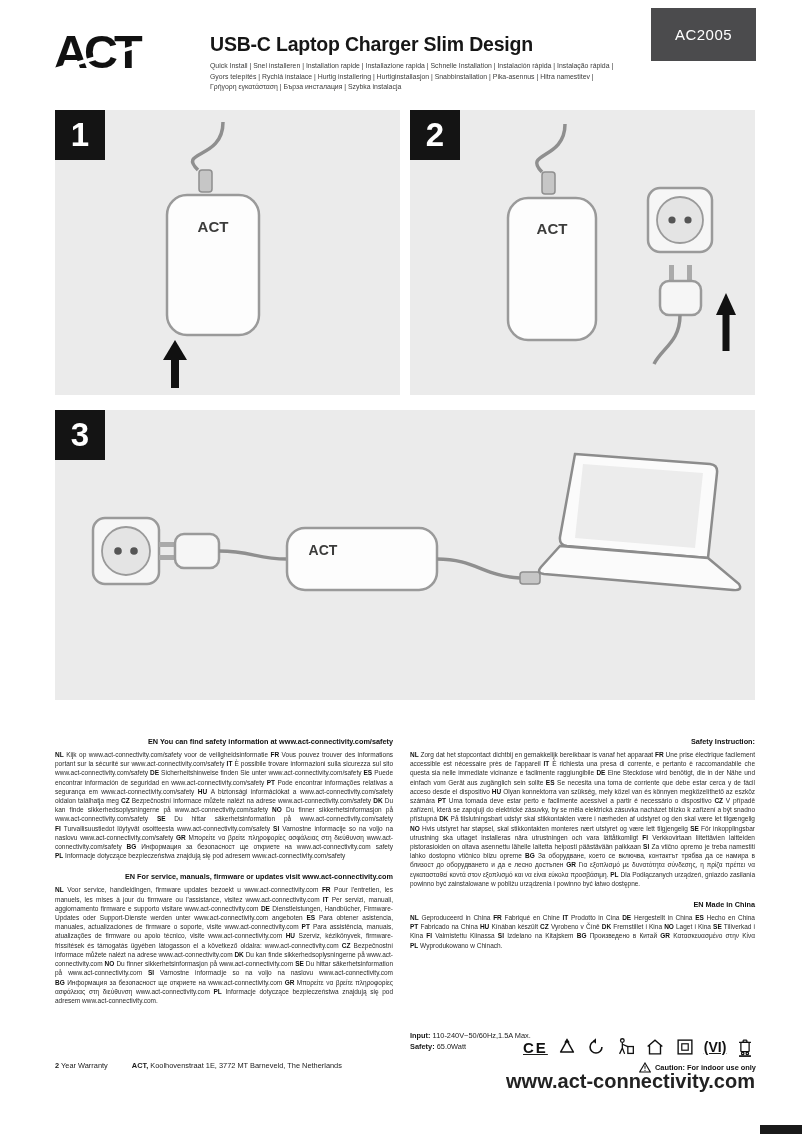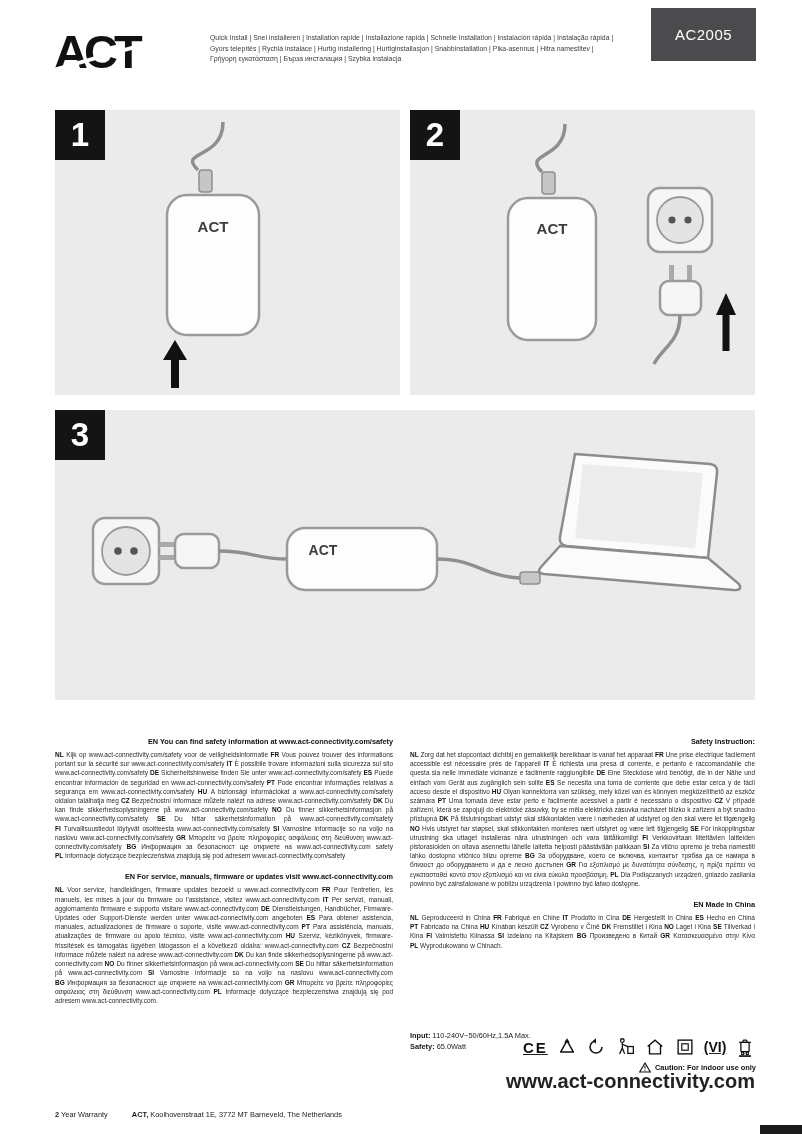--- a/index.html
+++ b/index.html
@@ -43,36 +43,37 @@
 
   
   .icons-row{position:absolute;left:523px;top:1035px;width:233px;height:24px;
         display:flex;align-items:center;justify-content:space-between;text-decoration:underline;}
   .c-icon{display:flex;align-items:center;justify-content:center;height:24px;}
   .ce-text{font-size:15px;font-weight:bold;letter-spacing:2px;color:#111;}
   .vi-text{font-size:14px;font-weight:bold;color:#111;}
   .caution-row{position:absolute;left:523px;top:1062px;width:233px;display:flex;
         align-items:center;justify-content:flex-end;gap:4px;font-size:7.4px;font-weight:bold;color:#111;}
   .website{position:absolute;right:47px;top:1070px;font-size:20px;font-weight:bold;color:#222;}
-  .footer-left{position:absolute;left:55px;top:1110px;font-size:7.4px;color:#1a1a1a;}
+  .footer-left{position:absolute;left:55px;top:1061px;font-size:7.4px;color:#1a1a1a;}
   .footer-left .num{font-weight:bold;}
   .footer-left .addr{margin-left:22px;}
   .footer-left .addr b{font-weight:bold;}
   .corner-mark{position:absolute;right:0;bottom:0;width:42px;height:9px;background:#1a1a1a;}
 </style>
 </head>
 <body>
 
 <div>
 
   <div class="logo">
     <span>ACT</span>
     <i class="slash"></i>
   </div>
   <div class="title-block">
+    <h1 class="page-title">USB-C Laptop Charger Slim Design</h1>
     <p class="subtitle">Quick Install | Snel installeren | Installation rapide | Installazione rapida | Schnelle Installation | Instalación rápida | Instalação rápida | Gyors telepítés | Rychlá instalace | Hurtig installering | Hurtiginstallasjon | Snabbinstallation | Pika-asennus | Hitra namestitev | Γρήγορη εγκατάσταση | Бърза инсталация | Szybka instalacja</p>
   </div>
   <div class="badge">AC2005</div>
 
   <section class="panel p1">
     <div class="step-num">1</div>
     <svg viewBox="0 0 345 285">
       <g fill="none" stroke="#8f8f8f" stroke-width="3.5">
         <path d="M168,12 C168,50 122,40 143,60"></path>
       </g>

